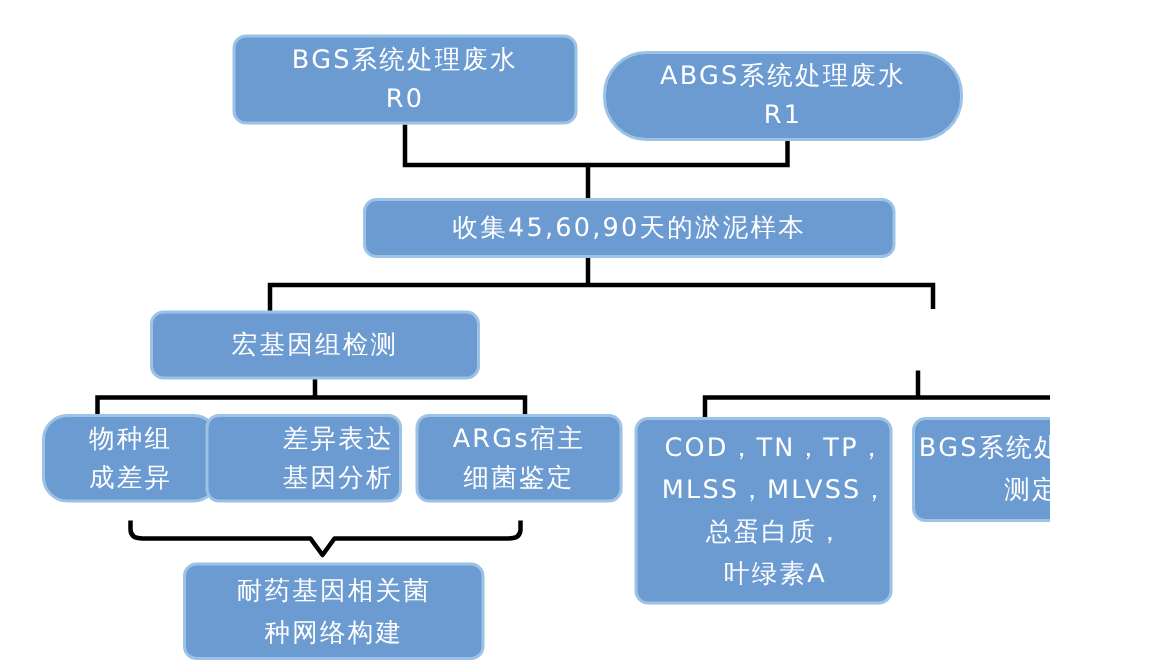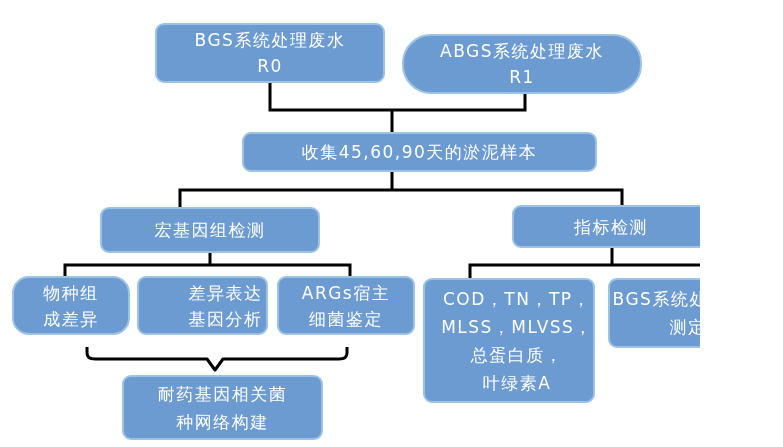--- a/index.html
+++ b/index.html
@@ -39,21 +39,21 @@
     letter-spacing: 1.5px;
     line-height: 26px;
     z-index: 1;
   }
   
   #n-bgs        { left:155px; top:23px;  width:230px; height:60px; }
   #n-abgs       { left:402px; top:34px;  width:240px; height:60px;border-radius:29px; }
   #n-collect    { left:242px; top:132px; width:355px; height:40px; }
   #n-metagenome { left:100px; top:207px; width:220px; height:46px; }
   #n-indicator  { left:512px; top:205px; width:198px; height:43px; }
-  #n-species    { left:12px;  top:276px; width:118px; height:59px;border-radius:17px; }
+  #n-species    { left:28px;  top:276px; width:118px; height:59px;border-radius:17px; }
   #n-deg        { left:137px; top:276px; width:131px; height:59px;padding-left:46px; }
   #n-args       { left:277px; top:276px; width:138px; height:59px; }
   #n-cod        { left:423px; top:278px; width:172px; height:125px; line-height:28px;padding-left:16px; }
   #n-tc         { left:608px; top:278px; width:160px; height:70px;  line-height:28px; }
   #n-network    { left:122px; top:375px; width:201px; height:65px;  line-height:28px; }
 </style>
 </head>
 <body>
 
 <div class="stage">
@@ -74,21 +74,20 @@
   <div class="node" id="n-bgs">BGS系统处理废水
 R0</div>
 
   <div class="node" id="n-abgs">ABGS系统处理废水
 R1</div>
 
   <div class="node" id="n-collect">收集45,60,90天的淤泥样本</div>
 
   <div class="node" id="n-metagenome">宏基因组检测</div>
 
-  <div class="node" id="n-indicator">指标检测</div>
 
   <div class="node" id="n-species">物种组
 成差异</div>
 
   <div class="node" id="n-deg">差异表达
 基因分析</div>
 
   <div class="node" id="n-args">ARGs宿主
 细菌鉴定</div>
 

